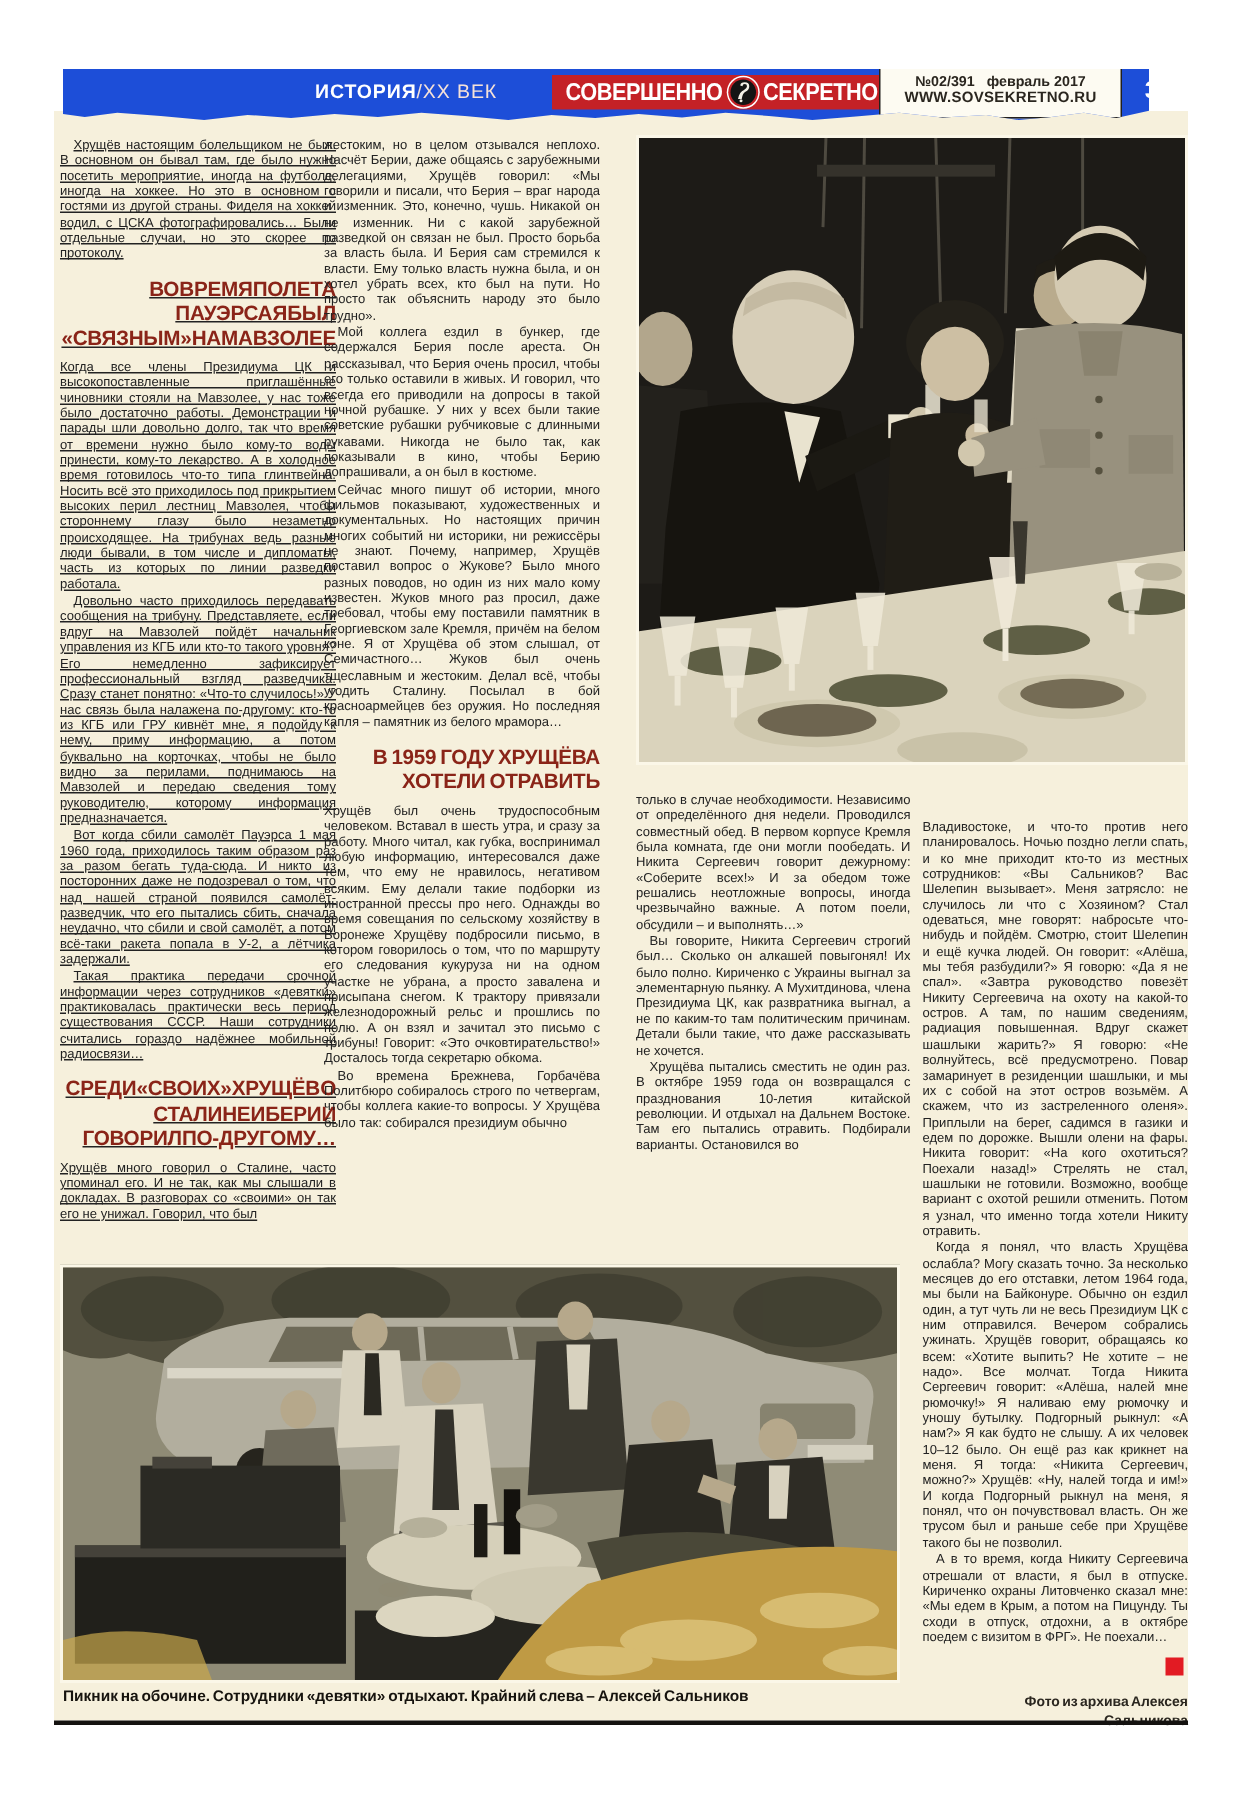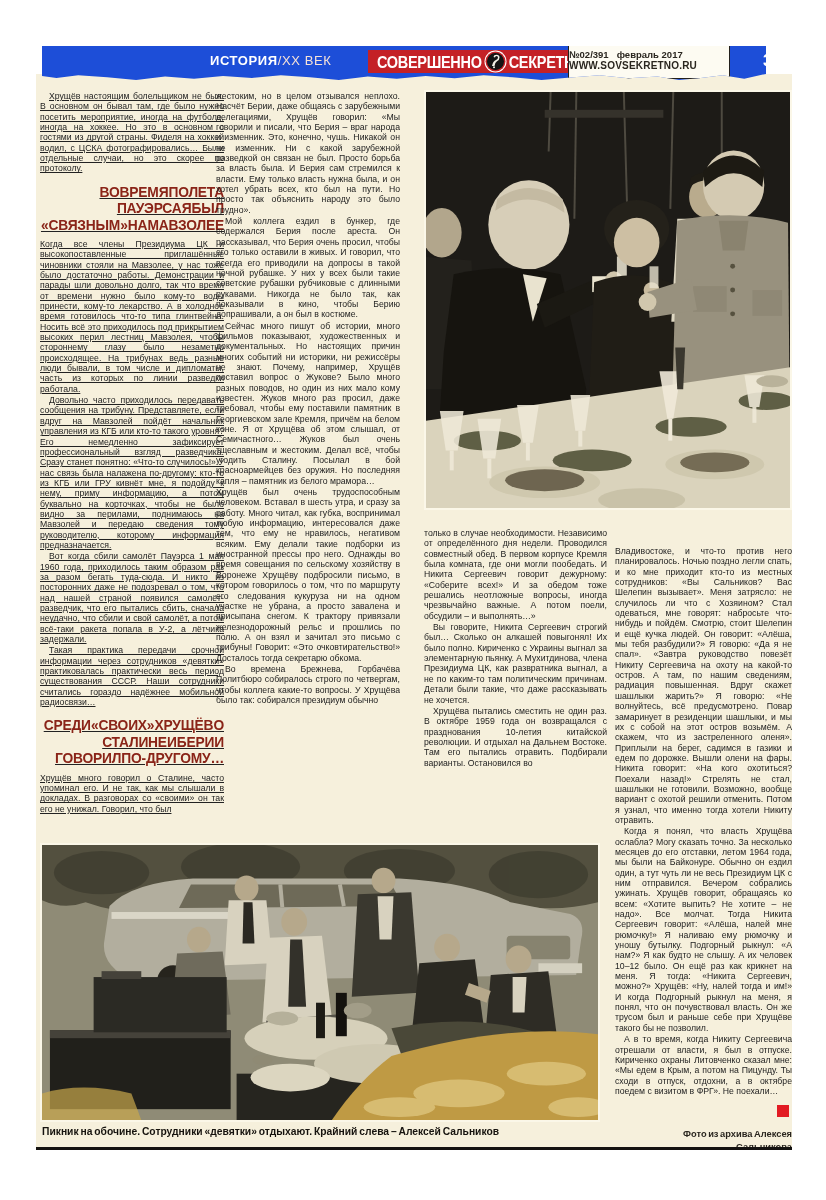--- a/index.html
+++ b/index.html
@@ -17,22 +17,22 @@
        font-size:13px;color:#ffffff;letter-spacing:.6px;white-space:nowrap;}
   .section-label b{font-weight:700;}
   .section-label span{font-weight:400;color:#f6e2d8;}
   .logo{position:absolute;left:326px;top:4px;height:23px;background:#c42126;
         display:flex;align-items:center;gap:5px;padding:0 9px;}
   .logo .word{color:#fff;font-weight:800;font-size:14.5px;letter-spacing:-.3px;
         transform:scaleY(1.12);white-space:nowrap;}
   .emblem{width:17px;height:17px;border-radius:50%;background:#141414;
         display:inline-block;position:relative;flex:0 0 auto;box-shadow:0 0 0 1.5px #c42126, 0 0 0 2.5px #fff;}
   .emblem svg{position:absolute;inset:0;}
-  .issue-box{position:absolute;left:526px;top:-1px;width:162px;height:34px;background:#fdfbf2;
-        border:1px solid #23201c;box-sizing:border-box;padding-top:3px;}
+  .issue-box{position:absolute;left:544px;top:-1px;width:162px;height:34px;background:#fdfbf2;
+        border:1px solid #23201c;box-sizing:border-box;text-align:center;padding-top:3px;}
   .issue-box .l1{font-size:9.5px;font-weight:700;color:#2a261f;}
   .issue-box .l1 em{font-style:normal;margin-left:8px;}
   .issue-box .l2{font-size:10px;font-weight:700;color:#2a261f;letter-spacing:.2px;}
   .pageno{position:absolute;left:712px;top:0;width:36px;height:30px;line-height:30px;
         text-align:center;color:#fff;font-weight:700;font-size:16px;}
 
   
   .col{position:absolute;font-size:8.7px;line-height:10.35px;text-align:justify;overflow:hidden;}
   .col p{margin:0 0 1px 0;}
   .col p.ind{text-indent:9px;}
@@ -176,20 +176,21 @@
     <p class="ind">Вот когда сбили самолёт Пауэрса 1 мая 1960 года, приходилось таким образом раз за разом бегать туда-сюда. И никто из посторонних даже не подозревал о том, что над нашей страной появился самолёт-разведчик, что его пытались сбить, сначала неудачно, что сбили и свой самолёт, а потом всё-таки ракета попала в У-2, а лётчика задержали.</p>
     <p class="ind">Такая практика передачи срочной информации через сотрудников «девятки» практиковалась практически весь период существования СССР. Наши сотрудники считались гораздо надёжнее мобильной радиосвязи…</p>
     <div class="hd">СРЕДИ «СВОИХ» ХРУЩЁВ О СТАЛИНЕ И БЕРИИ ГОВОРИЛ ПО-ДРУГОМУ…</div>
     <p>Хрущёв много говорил о Сталине, часто упоминал его. И не так, как мы слышали в докладах. В разговорах со «своими» он так его не унижал. Говорил, что был</p>
   </div>
 
   <div class="col" id="col2">
     <p>жестоким, но в целом отзывался неплохо. Насчёт Берии, даже общаясь с зарубежными делегациями, Хрущёв говорил: «Мы говорили и писали, что Берия – враг народа и изменник. Это, конечно, чушь. Никакой он не изменник. Ни с какой зарубежной разведкой он связан не был. Просто борьба за власть была. И Берия сам стремился к власти. Ему только власть нужна была, и он хотел убрать всех, кто был на пути. Но просто так объяснить народу это было трудно».</p>
     <p class="ind">Мой коллега ездил в бункер, где содержался Берия после ареста. Он рассказывал, что Берия очень просил, чтобы его только оставили в живых. И говорил, что всегда его приводили на допросы в такой ночной рубашке. У них у всех были такие советские рубашки рубчиковые с длинными рукавами. Никогда не было так, как показывали в кино, чтобы Берию допрашивали, а он был в костюме.</p>
     <p class="ind">Сейчас много пишут об истории, много фильмов показывают, художественных и документальных. Но настоящих причин многих событий ни историки, ни режиссёры не знают. Почему, например, Хрущёв поставил вопрос о Жукове? Было много разных поводов, но один из них мало кому известен. Жуков много раз просил, даже требовал, чтобы ему поставили памятник в Георгиевском зале Кремля, причём на белом коне. Я от Хрущёва об этом слышал, от Семичастного… Жуков был очень тщеславным и жестоким. Делал всё, чтобы угодить Сталину. Посылал в бой красноармейцев без оружия. Но последняя капля – памятник из белого мрамора…</p>
+    <div class="hd norm">В 1959 ГОДУ ХРУЩЁВА ХОТЕЛИ ОТРАВИТЬ</div>
     <p>Хрущёв был очень трудоспособным человеком. Вставал в шесть утра, и сразу за работу. Много читал, как губка, воспринимал любую информацию, интересовался даже тем, что ему не нравилось, негативом всяким. Ему делали такие подборки из иностранной прессы про него. Однажды во время совещания по сельскому хозяйству в Воронеже Хрущёву подбросили письмо, в котором говорилось о том, что по маршруту его следования кукуруза ни на одном участке не убрана, а просто завалена и присыпана снегом. К трактору привязали железнодорожный рельс и прошлись по полю. А он взял и зачитал это письмо с трибуны! Говорит: «Это очковтирательство!» Досталось тогда секретарю обкома.</p>
     <p class="ind">Во времена Брежнева, Горбачёва Политбюро собиралось строго по четвергам, чтобы коллега какие-то вопросы. У Хрущёва было так: собирался президиум обычно</p>
   </div>
 
   <div class="col" id="col3">
     <p>только в случае необходимости. Независимо от определённого дня недели. Проводился совместный обед. В первом корпусе Кремля была комната, где они могли пообедать. И Никита Сергеевич говорит дежурному: «Соберите всех!» И за обедом тоже решались неотложные вопросы, иногда чрезвычайно важные. А потом поели, обсудили – и выполнять…»</p>
     <p class="ind">Вы говорите, Никита Сергеевич строгий был… Сколько он алкашей повыгонял! Их было полно. Кириченко с Украины выгнал за элементарную пьянку. А Мухитдинова, члена Президиума ЦК, как развратника выгнал, а не по каким-то там политическим причинам. Детали были такие, что даже рассказывать не хочется.</p>
     <p class="ind">Хрущёва пытались сместить не один раз. В октябре 1959 года он возвращался с празднования 10-летия китайской революции. И отдыхал на Дальнем Востоке. Там его пытались отравить. Подбирали варианты. Остановился во</p>
   </div>
 

